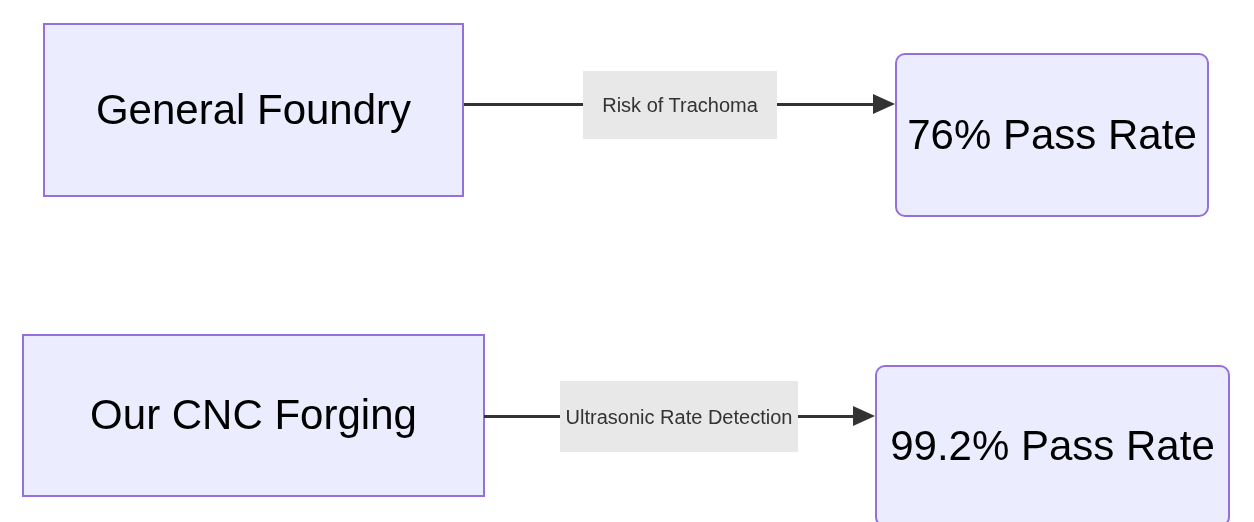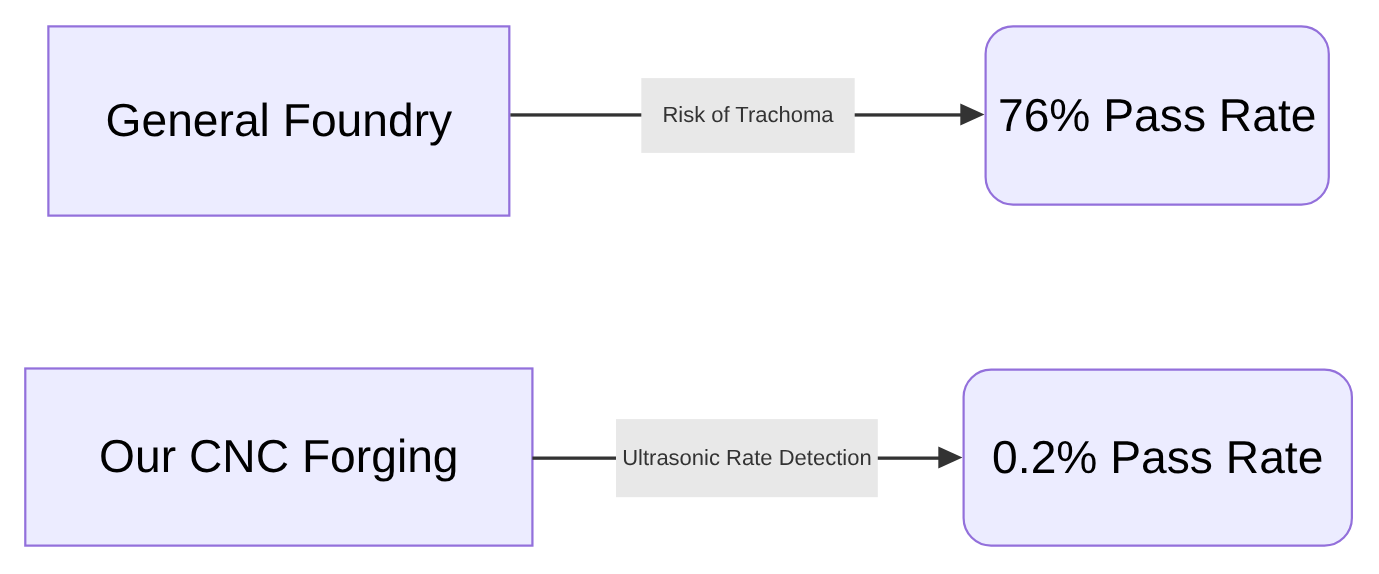--- a/index.html
+++ b/index.html
@@ -22,21 +22,21 @@
     justify-content: center;
     box-sizing: border-box;
     background: var(--node-fill, #ECECFF);
     border: 2.5px solid var(--node-border, #9370DB);
     color: var(--node-text, #000000);
     font-size: 42px;
     line-height: 1.2;
     white-space: nowrap;
     text-align: center;
   }
-  .node.round { border-radius: 26px; }
+  .node.round { border-radius: 10px; margin-top: 30px; }
   .node-a { left: 43px;  top: 23px;  width: 421px; height: 174px; }
   .node-b { left: 895px; top: 23px;  width: 314px; height: 164px; }
   .node-c { left: 22px;  top: 334px; width: 463px; height: 163px; }
   .node-d { left: 875px; top: 335px; width: 355px; height: 162px; }
 
   .edge-line {
     position: absolute;
     height: 3px;
     background: var(--edge-line, #333333);
   }
@@ -84,16 +84,16 @@
     <span class="node-label">76% Pass Rate</span>
   </div>
 
   <div class="node rect node-c">
     <span class="node-label">Our CNC Forging</span>
   </div>
   <div class="edge-line line-2"></div>
   <div class="arrowhead arrow-2"></div>
   <div class="edge-label label-2">Ultrasonic Rate Detection</div>
   <div class="node round node-d">
-    <span class="node-label">0.2% Pass Rate</span>
+    <span class="node-label">99.2% Pass Rate</span>
   </div>
 
 </div>
 
 </body></html>

